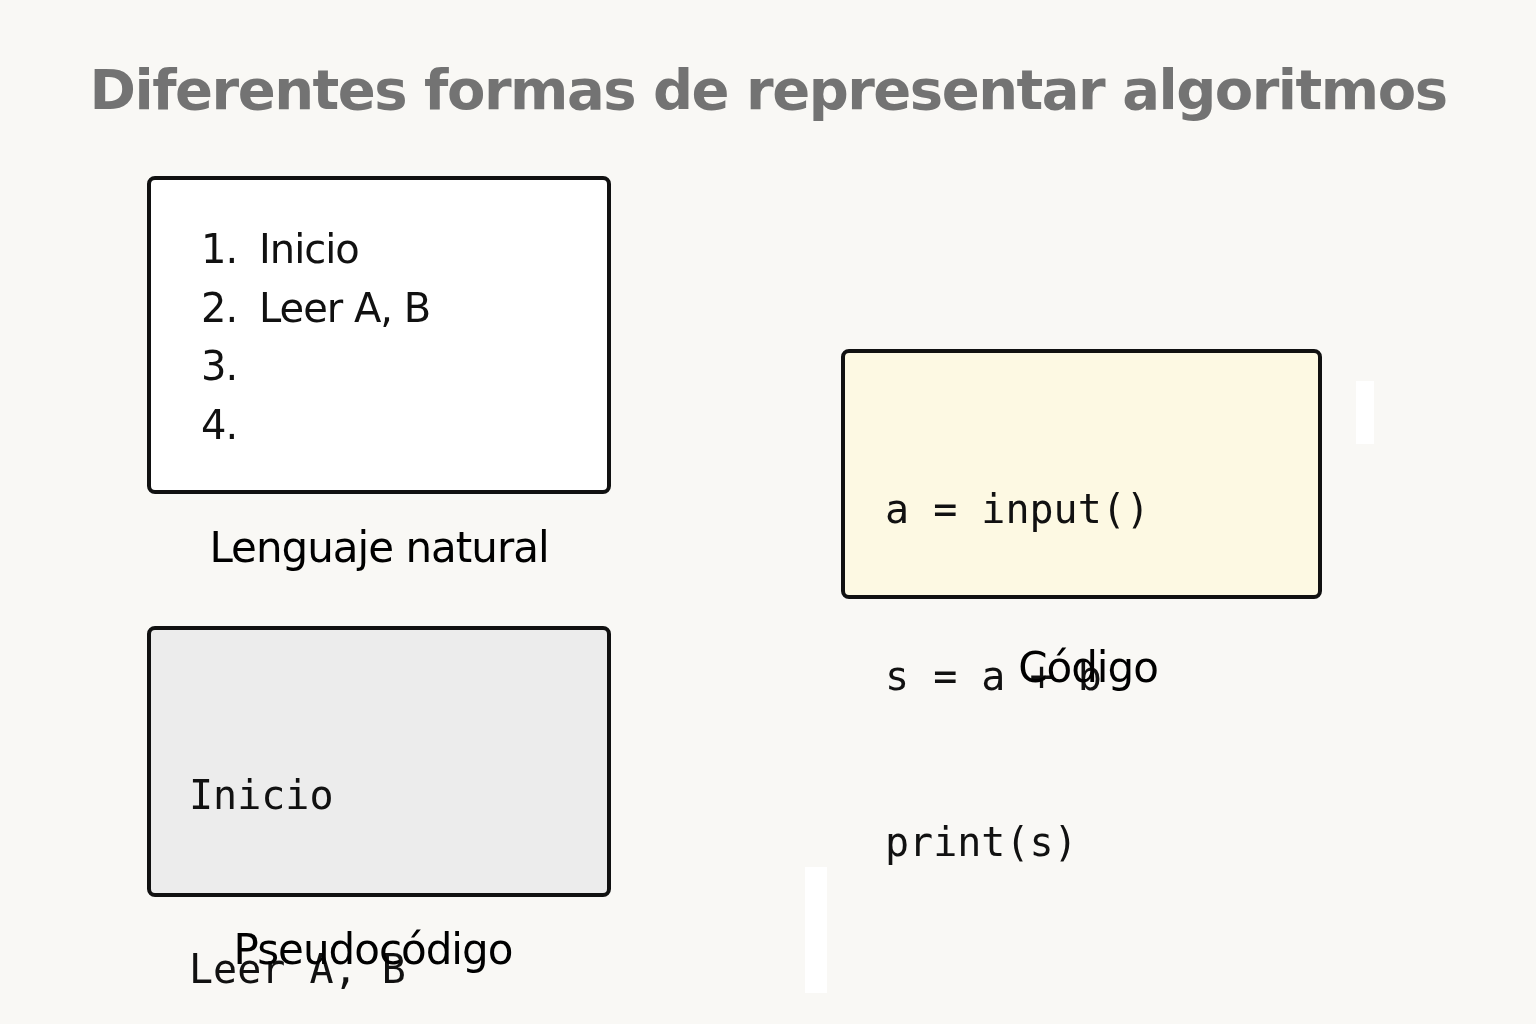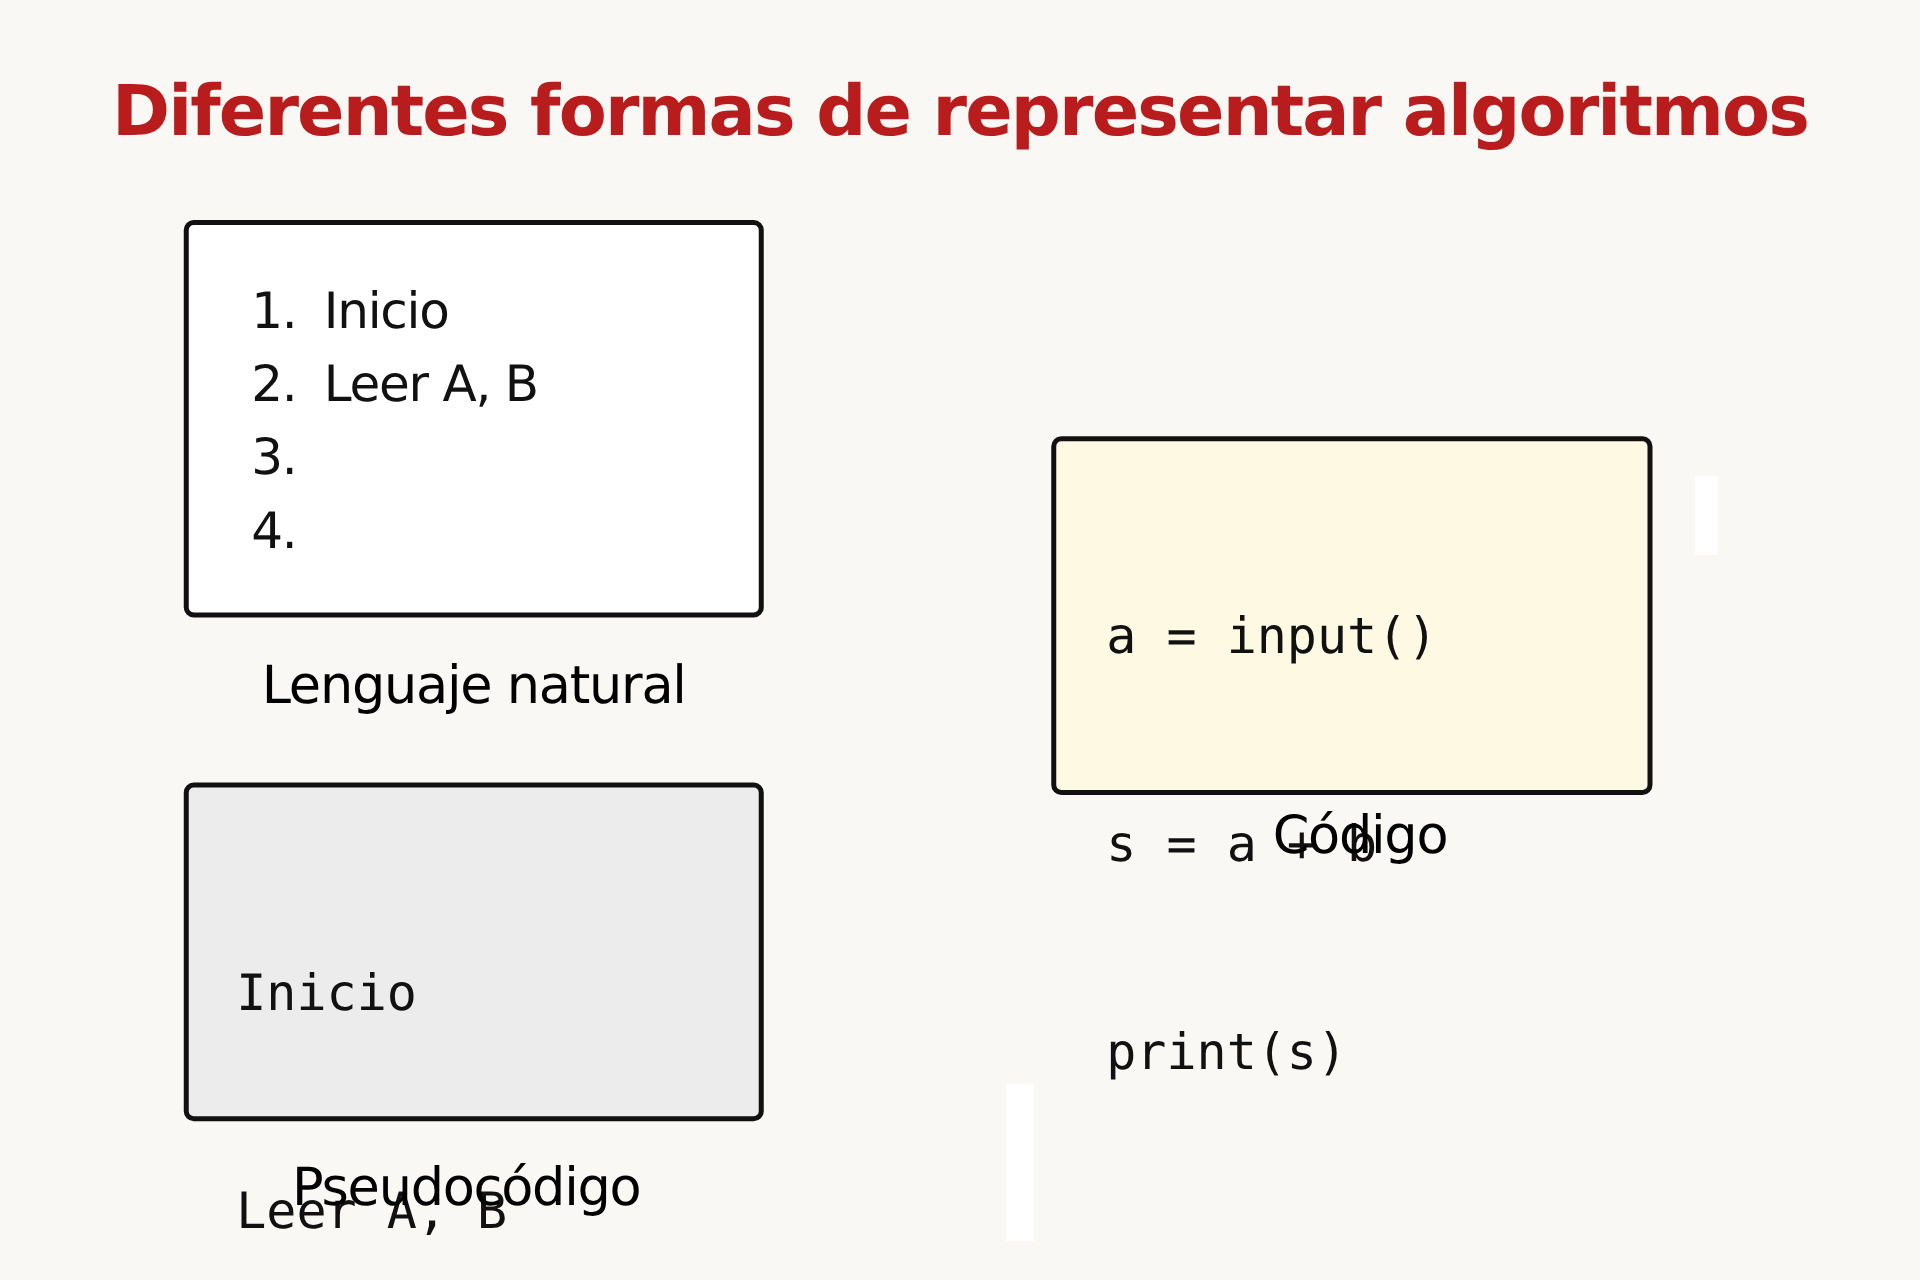--- a/index.html
+++ b/index.html
@@ -18,21 +18,21 @@
     .title {
       position: absolute;
       left: 0;
       top: 52px;
       width: 1536px;
       text-align: center;
       font-family: "DejaVu Sans", sans-serif;
       font-weight: bold;
       font-size: 56px;
       letter-spacing: -1.5px;
-      color: #b91c1c;
+      color: #737373;
       line-height: 76px;
     }
     .box {
       position: absolute;
       border: 4px solid #111;
       border-radius: 8px;
       box-sizing: border-box;
     }
     .box-natural {
       left: 147px;
@@ -45,21 +45,21 @@
       left: 147px;
       top: 626px;
       width: 464px;
       height: 271px;
       background: #ececec;
     }
     .box-code {
       left: 841px;
       top: 349px;
       width: 481px;
-      height: 287px;
+      height: 250px;
       background: #fdf9e3;
     }
     .natural-list {
       position: absolute;
       left: 50px;
       top: 40px;
       margin: 0;
       padding: 0;
       list-style: none;
       font-family: "DejaVu Sans", sans-serif;

